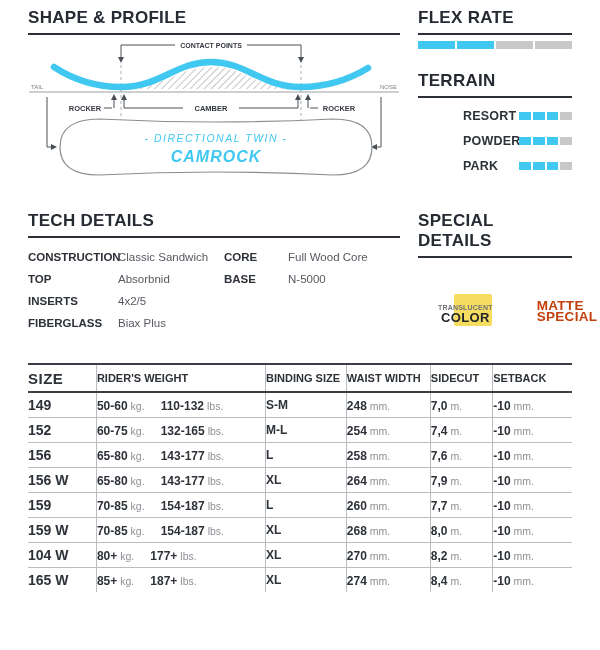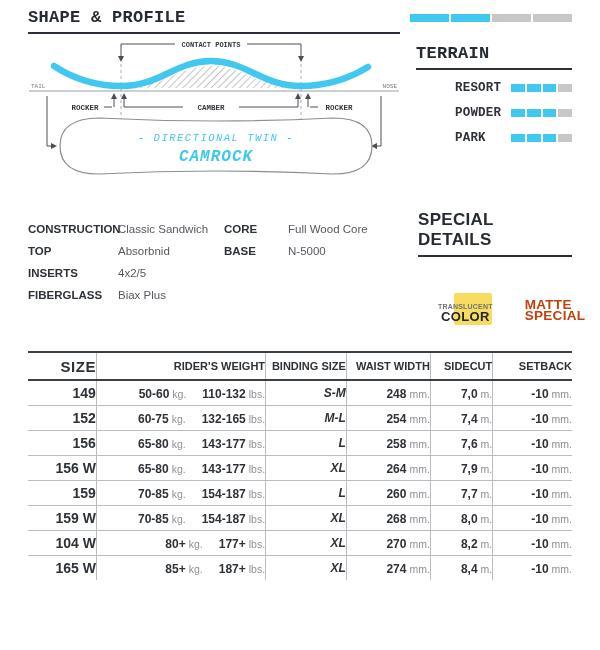--- a/index.html
+++ b/index.html
@@ -9,78 +9,78 @@
     font-family:"Liberation Sans",sans-serif;
     color:#2d3138;overflow:hidden;
   }
   
   .section-title{
     margin:0;padding:0 0 5px 0;
     font-size:17px;font-weight:bold;letter-spacing:.3px;color:#262b33;
     border-bottom:2px solid #2b3038;
   }
   
-  .top-grid{display:flex;gap:10px;font-family:Liberation Mono, monospace;}
+  .top-grid{display:flex;gap:18px;}
   .col-left{width:372px;flex:0 0 372px;}
   .col-right{flex:1;min-width:0;}
   .diagram-svg{display:block;margin-top:2px;}
   
   .bar{display:flex;gap:2px;height:8px;}
   .bar .seg{flex:1;}
   .bar .seg.on{background:#41c8f0;}
   .bar .seg.off{background:#c8c8c8;}
   .flex-label{margin-top:14px;text-align:center;font-size:12.5px;font-weight:bold;letter-spacing:.2px;}
   .flex-bar{margin-top:6px;}
-  .terrain-title{margin-top:22px;margin-left:6px;}
+  .terrain-title{margin-top:22px;}
   .terrain-rows{margin-top:6px;}
   .terrain-row{display:flex;align-items:center;margin-top:11px;}
   .terrain-row .label{width:56px;font-size:12.5px;font-weight:bold;letter-spacing:.2px;padding-left:45px;}
   .terrain-row .bar{flex:1;}
   
   .mid-grid{display:flex;gap:18px;margin-top:22px;}
   .tech-grid{display:flex;margin-top:13px;}
   .tech-col-a{width:196px;flex:0 0 196px;}
   .tech-col-b{flex:1;}
   .tech-row{display:flex;margin-bottom:10px;font-size:11.5px;line-height:12px;}
   .tech-row .t-label{font-weight:bold;color:#2d3138;width:90px;flex:0 0 90px;}
   .tech-col-b .t-label{width:64px;flex:0 0 64px;}
   .tech-row .t-value{color:#55595f;}
   
-  .badges{display:flex;align-items:center;gap:32px;margin:36px 0 0 20px;}
+  .badges{display:flex;align-items:center;gap:44px;margin:36px 0 0 20px;}
   .badge-translucent{position:relative;width:60px;height:34px;text-align:center;}
   .badge-translucent .yellow-box{
     position:absolute;left:16px;top:0;width:38px;height:32px;
     background:#f6dc5f;border-radius:2px;
   }
   .badge-translucent .bt-line1{position:relative;font-size:7px;font-weight:bold;color:#6f7378;letter-spacing:.2px;padding-top:10px;}
   .badge-translucent .bt-line2{position:relative;font-size:13px;font-weight:bold;color:#23262b;letter-spacing:.4px;margin-top:-1px;}
   .badge-matte{font-size:13.5px;font-weight:bold;color:#c2410c;line-height:11px;letter-spacing:.3px;}
   
   table.size-table{
     width:100%;margin-top:24px;border-collapse:collapse;table-layout:fixed;
     border-top:2px solid #3a3f45;
   }
   .size-table th,.size-table td{
-    padding:0;text-align:right;vertical-align:middle;
+    padding:0;text-align:left;vertical-align:middle;
     border-right:1px solid #b9bcc0;
   }
   .size-table th:last-child,.size-table td:last-child{border-right:none;}
   .size-table th{height:26px;font-size:11px;font-weight:bold;color:#2d3138;border-bottom:2px solid #3a3f45;}
   .size-table th.size-h{font-size:15px;letter-spacing:.5px;}
   .size-table td{height:24px;}
   .size-table tbody tr + tr td{border-top:1px solid #b9bcc0;}
   .size-table .c0{width:12.6%;} .size-table .c1{width:31.2%;}
   .size-table .c2{width:14.8%;} .size-table .c3{width:15.4%;margin-left:44px;}
   .size-table .c4{width:11.4%;} .size-table .c5{width:14.6%;}
   .size-cell{font-size:14px;font-weight:bold;}
   .num{font-size:12px;font-weight:bold;color:#2d3138;}
   .unit{font-size:10.5px;color:#8d9095;margin-left:3px;}
   .wt-group{display:inline-block;}
   .wt-group + .wt-group{margin-left:16px;}
-  .bold-val{font-size:12px;font-weight:bold;font-style:italic;}
+  .bold-val{font-size:12px;font-weight:bold;}
 </style>
 </head>
 <body>
 
 <div class="page">
 
   <div class="top-grid">
     <div class="col-left">
       <h2 class="section-title">SHAPE &amp; PROFILE</h2>
 
@@ -139,20 +139,21 @@
         <polygon points="22,107 22,113 28,110" fill="#4a4f55"></polygon>
         <polygon points="348,107 348,113 342,110" fill="#4a4f55"></polygon>
 
         <path d="M 70,82 C 45,82 31,91 31,110 C 31,129 45,138 70,138 Q 187,132 304,138 C 329,138 343,129 343,110 C 343,91 329,82 304,82 Q 187,88 70,82 Z" fill="#ffffff" stroke="#8a8f95" stroke-width="1.2"></path>
         <text x="187" y="105" text-anchor="middle" font-size="10.5" font-style="italic" letter-spacing="1.5" fill="#41c8f0">- DIRECTIONAL TWIN -</text>
         <text x="187" y="125" text-anchor="middle" font-size="16" font-weight="bold" font-style="italic" letter-spacing="1" fill="#41c8f0">CAMROCK</text>
       </svg>
     </div>
 
     <div class="col-right">
+      <h2 class="section-title">FLEX RATE</h2>
       <div class="bar flex-bar">
           <span class="seg on"></span>
           <span class="seg on"></span>
           <span class="seg off"></span>
           <span class="seg off"></span>
         </div>
 
       <h2 class="section-title terrain-title">TERRAIN</h2>
       <div class="terrain-rows" id="terrain-rows">
           <div class="terrain-row">
@@ -181,20 +182,21 @@
               <span class="seg on"></span>
               <span class="seg off"></span>
             </span>
           </div>
         </div>
     </div>
   </div>
 
   <div class="mid-grid">
     <div class="col-left">
+      <h2 class="section-title">TECH DETAILS</h2>
       <div class="tech-grid">
         <div class="tech-col-a" id="tech-col-a">
             <div class="tech-row">
               <span class="t-label">CONSTRUCTION</span>
               <span class="t-value">Classic Sandwich</span>
             </div>
             <div class="tech-row">
               <span class="t-label">TOP</span>
               <span class="t-value">Absorbnid</span>
             </div>

